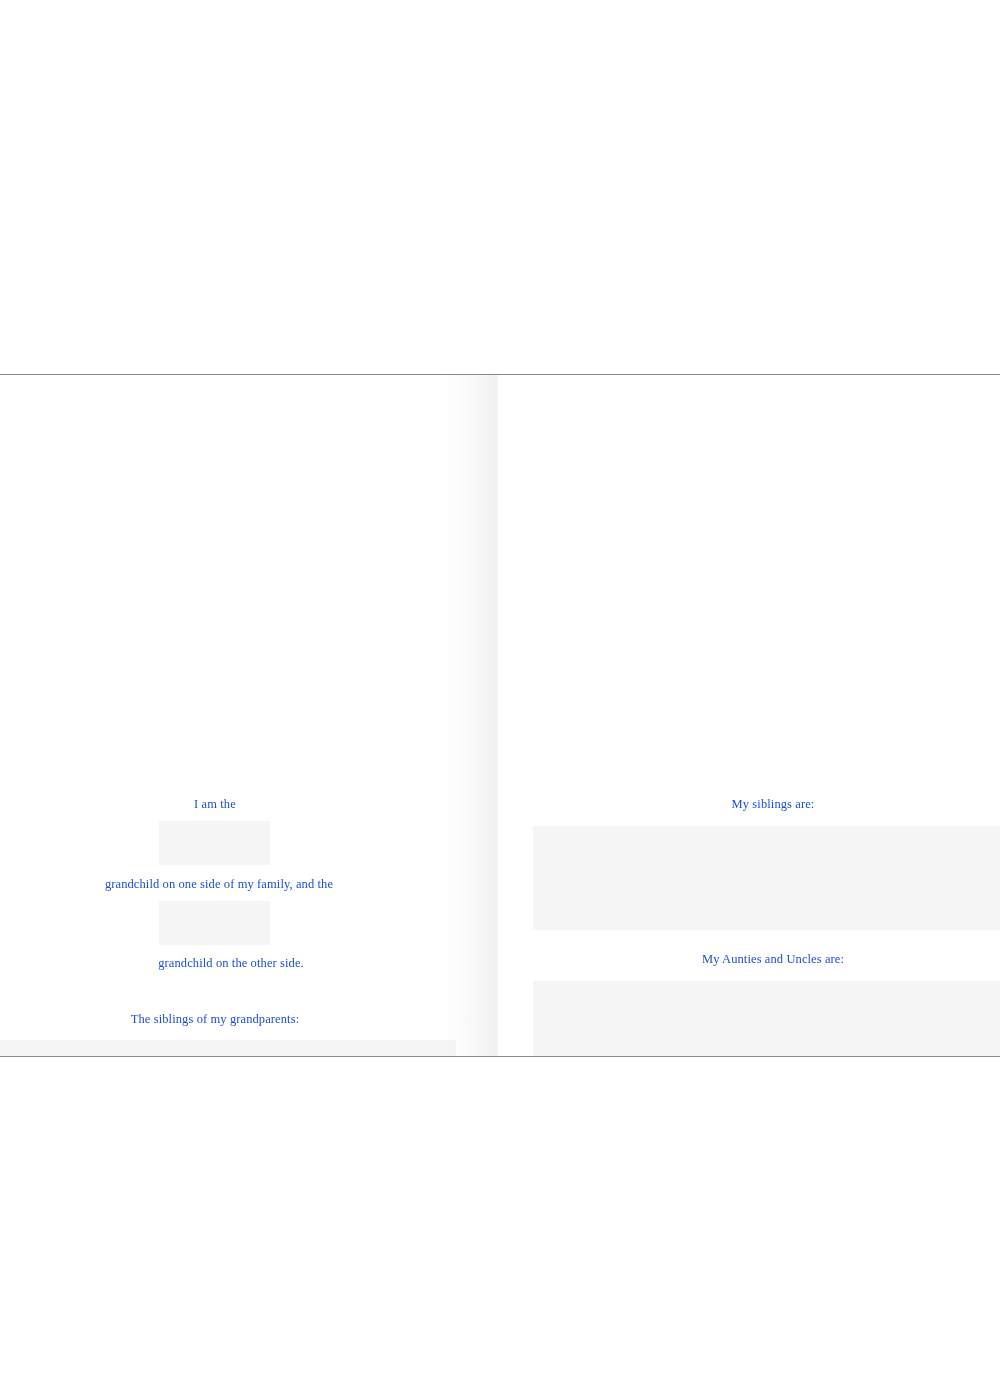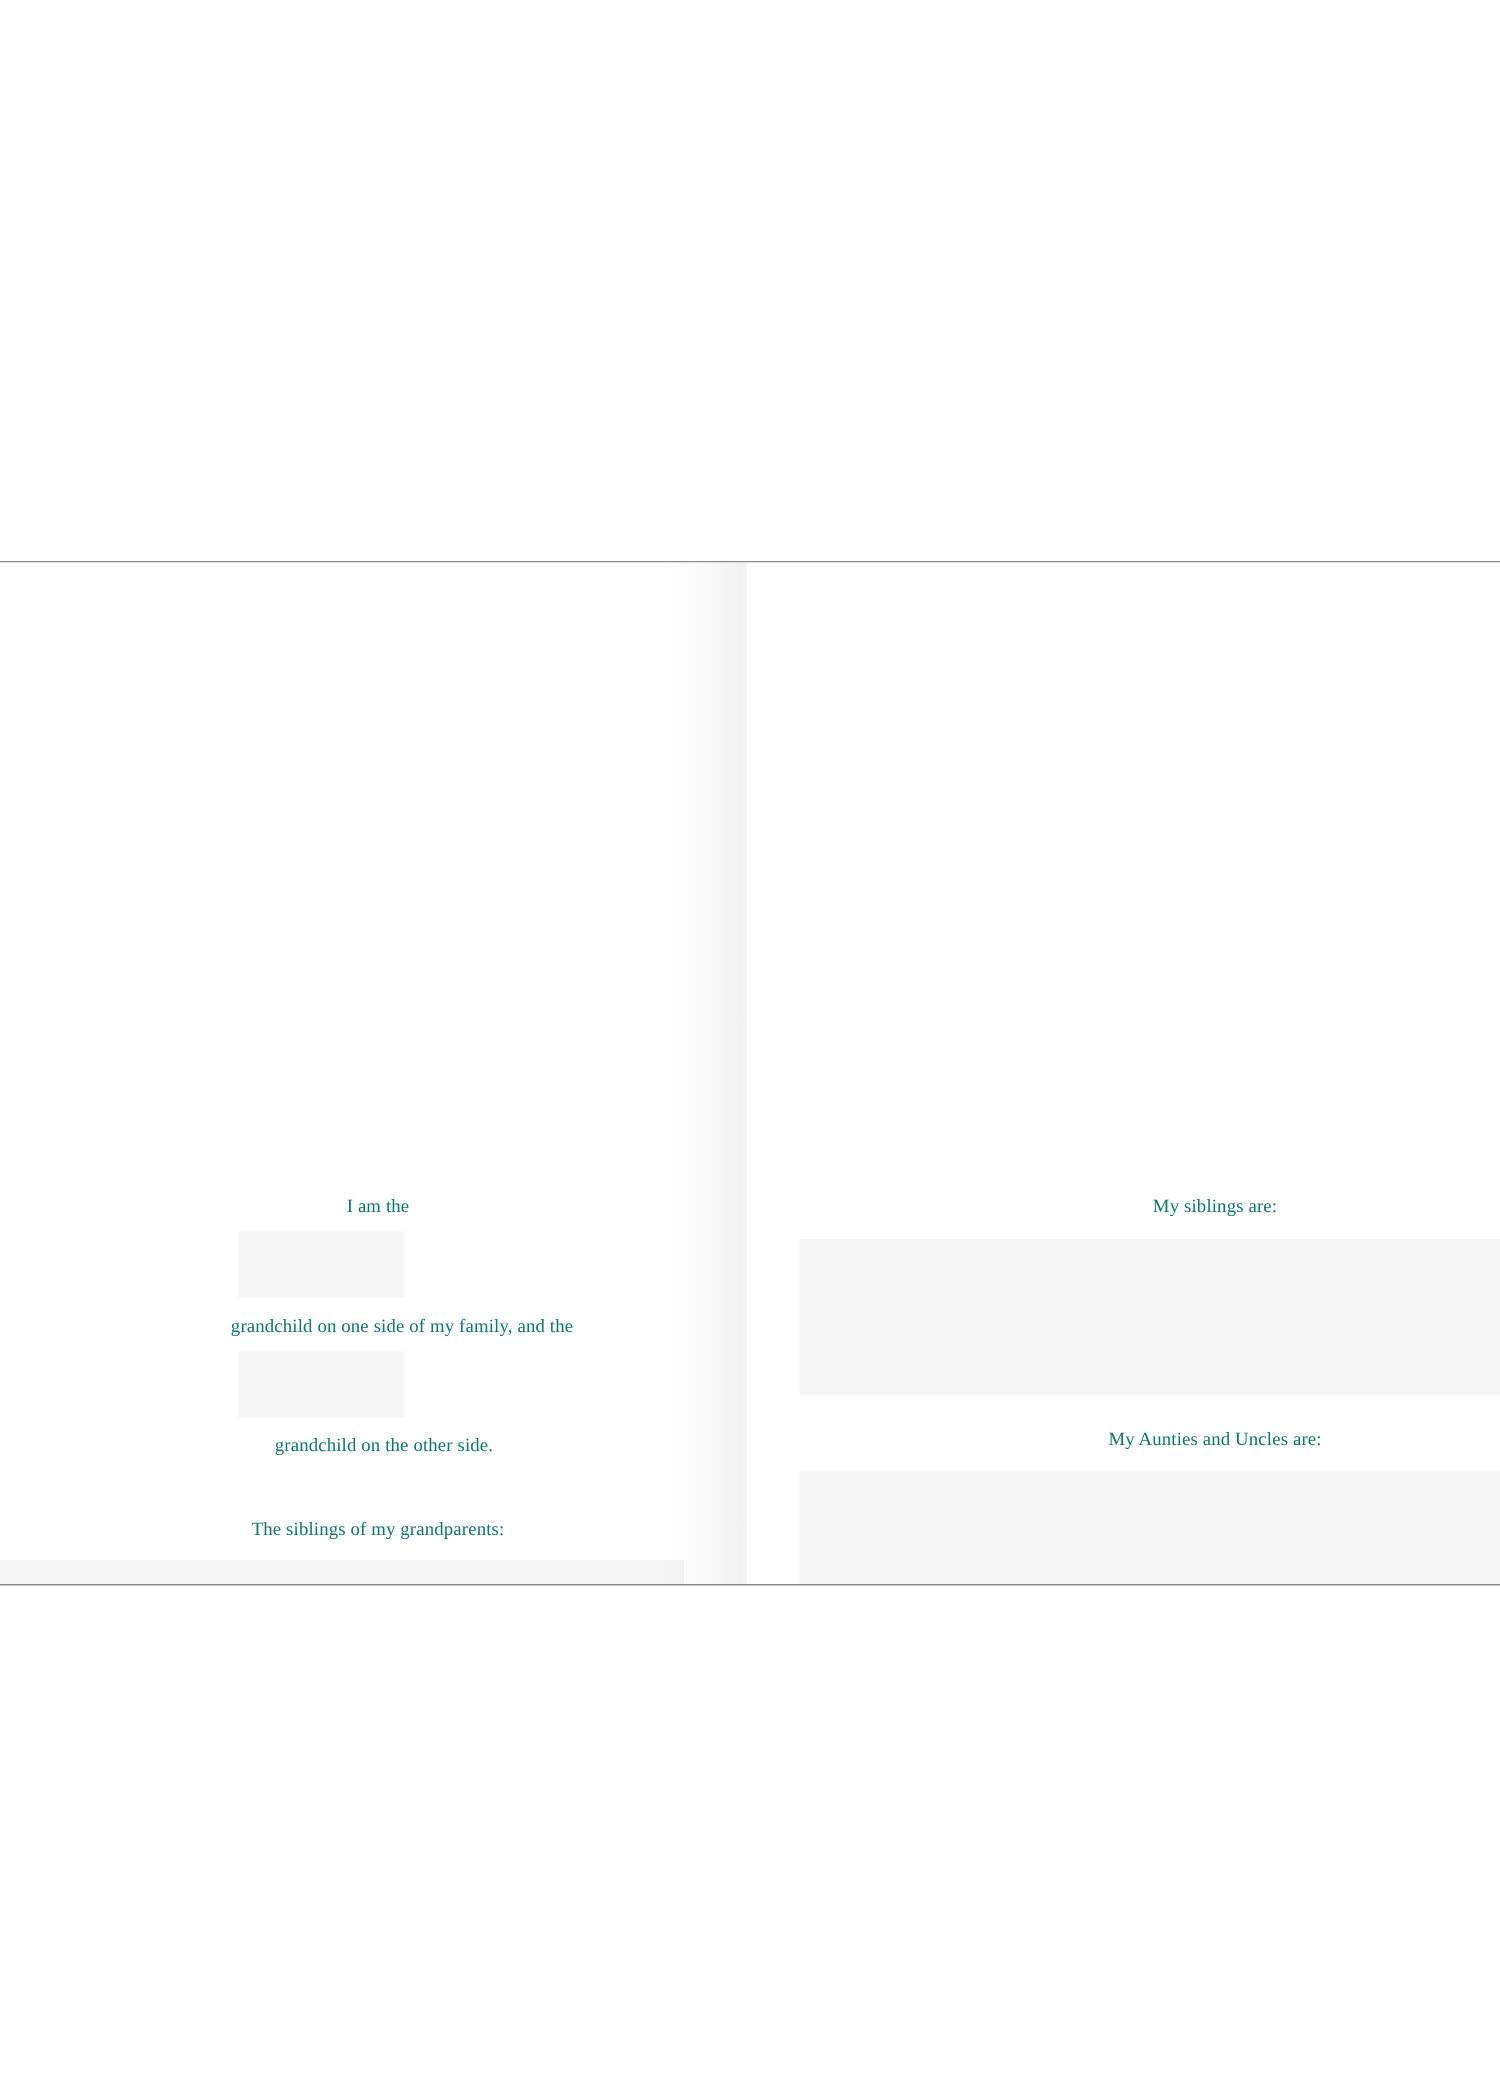--- a/index.html
+++ b/index.html
@@ -62,39 +62,38 @@
         rgba(0,0,0,0.055) 94%,
         rgba(0,0,0,0.045) 100%);
     z-index: 5;
   }
 
   
   .field-label {
     position: absolute;
     font-size: 12.5px;
     line-height: 16px;
-    color: #0f766e;
+    color: #1d4ed8;
     letter-spacing: 0.1px;
     white-space: nowrap;
     text-align: center;
-    margin-left: 37px;
   }
 
   .field-box {
     position: absolute;
     background: #f5f5f5;
     border: 0;
   }
 
   
   .l-label-iamthe   { left: 0;   top: 421px; width: 430px; }
   .l-box-1          { left: 159px; top: 446px; width: 111px; height: 44px; }
-  .l-label-side1    { left: 16px;   top: 501px; width: 430px; }
+  .l-label-side1    { left: 4px;   top: 501px; width: 430px; }
   .l-box-2          { left: 159px; top: 526px; width: 111px; height: 44px; }
-  .l-label-side2    { left: 4px;   top: 580px; width: 430px; }
+  .l-label-side2    { left: 16px;   top: 580px; width: 430px; }
   .l-label-heritage { left: 0;   top: 636px; width: 430px; }
   .l-box-heritage   { left: -42px; top: 665px; width: 498px; height: 96px; }
 
   
   .r-label-siblings { left: 34px;  top: 421px; width: 482px; }
   .r-box-siblings   { left: 35px;  top: 451px; width: 520px; height: 104px; }
   .r-label-aunties  { left: 34px;  top: 576px; width: 482px; }
   .r-box-aunties    { left: 35px;  top: 606px; width: 520px; height: 104px; }
 </style>
 </head>

